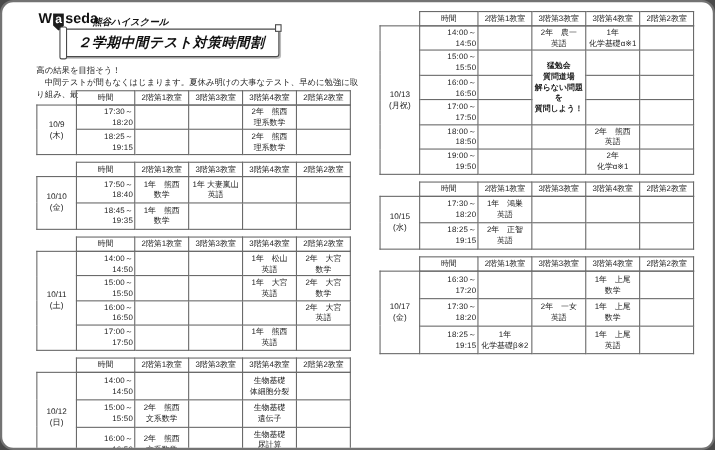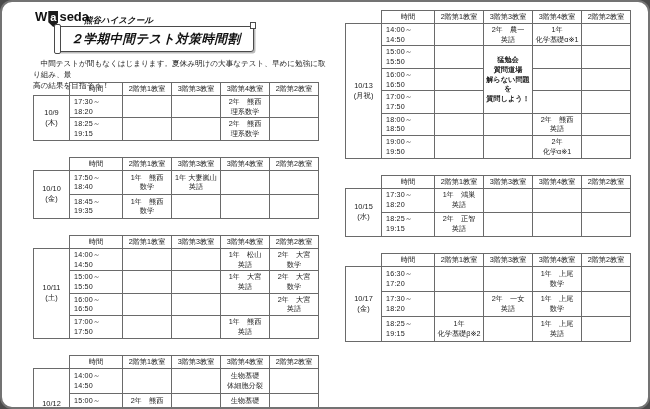--- a/index.html
+++ b/index.html
@@ -17,50 +17,50 @@
     box-shadow:1.5px 1.5px 0 #bbb}
   .banner .cap-left{position:absolute;left:-4px;top:-3px;width:7px;height:30px;border:1px solid #4a4a4a;background:#fff;border-radius:2px}
   .banner .cap-right{position:absolute;right:-3px;top:-5px;width:6px;height:7px;border:1px solid #4a4a4a;background:#fff}
   .banner-title{font-size:12.5px;font-weight:bold;font-style:italic;color:#111;letter-spacing:.5px}
 
   .intro{position:absolute;left:31px;top:56px;width:294px;font-size:7.6px;line-height:1.45;color:#222}
 
   .col{position:absolute}
   .col-left{left:31px;top:80px;width:295px}
   .col-right{left:343px;top:8px;width:295px}
-  .tblhost{margin-bottom:16px}
+  .tblhost{margin-bottom:6px}
 
   table{border-collapse:collapse;table-layout:fixed}
   table.hdr{margin-left:36px;border:1.5px solid #4a4a4a}
   table.bdy{border:1.5px solid #4a4a4a;margin-top:-1px}
   td{border:1px solid #6a6a6a;font-size:7.2px;color:#1a1a1a;text-align:center;vertical-align:middle;
      padding:1px 1px;line-height:1.35;overflow:hidden}
   .hcell{height:13px;padding:0 0;font-size:7.2px}
-  .time-cell{text-align:left;padding-left:4px;letter-spacing:.2px}
+  .time-cell{text-align:right;padding-left:4px;letter-spacing:.2px}
   .date-cell{font-size:7.4px}
   .bold-cell{font-weight:bold;font-size:7.2px}
 </style>
 </head>
 <body>
 
 <div class="page">
 
   <div class="logo"><span>W</span><span class="flag">a</span><span>seda</span></div>
 
   <div class="school">熊谷ハイスクール</div>
 
   <div class="banner">
     <div class="cap-left"></div>
     <div class="cap-right"></div>
     <div class="banner-title">２学期中間テスト対策時間割</div>
   </div>
 
   <div class="intro">
+    <div>高の結果を目指そう！</div>
     <div>　中間テストが間もなくはじまります。夏休み明けの大事なテスト、早めに勉強に取り組み、最</div>
-    <div>高の結果を目指そう！</div>
   </div>
 
   <div class="col col-left">
     <div class="tblhost">
         <table class="hdr">
           <colgroup>
             <col style="width:53px">
             <col style="width:49px">
             <col style="width:49px">
             <col style="width:49px">

